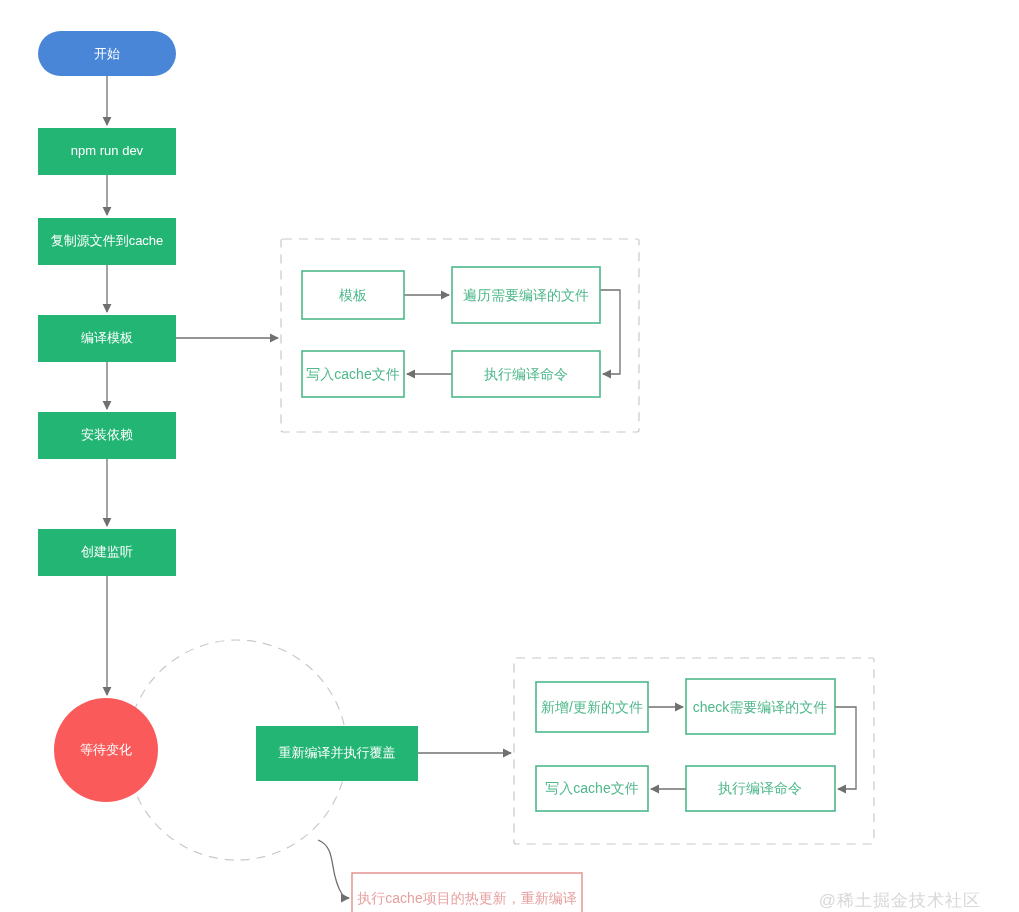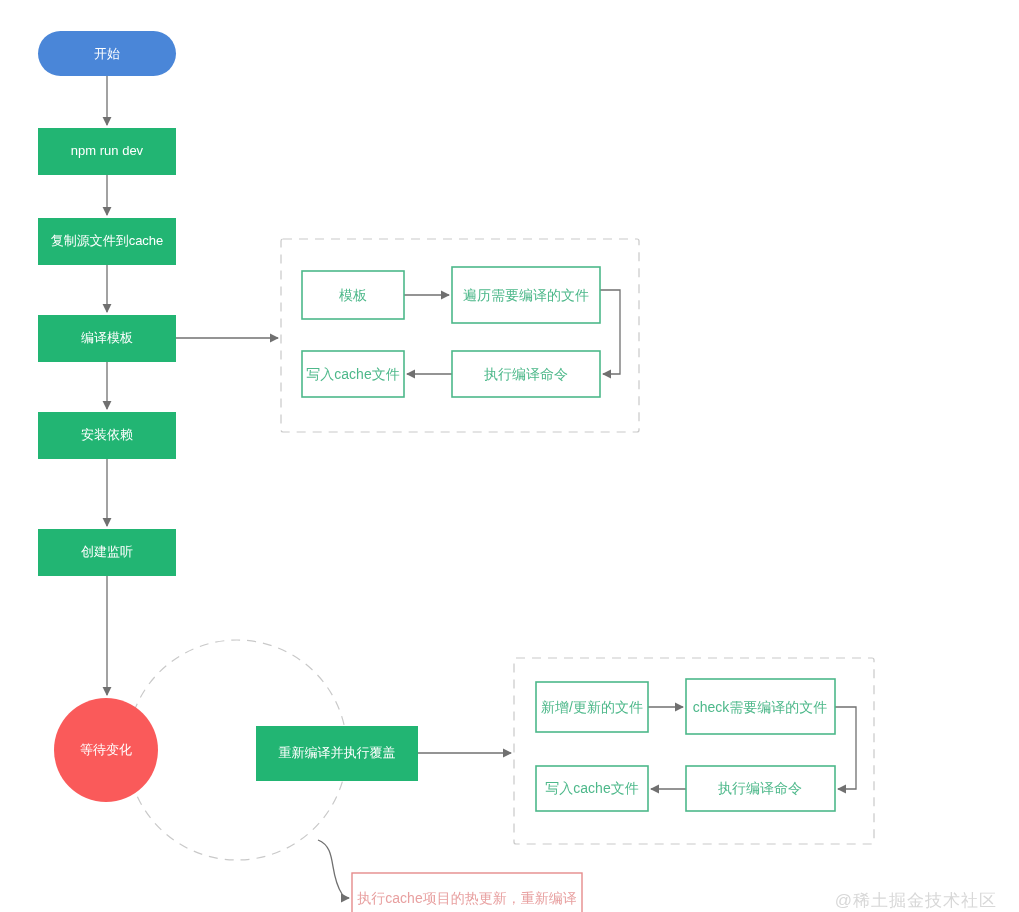--- a/index.html
+++ b/index.html
@@ -54,21 +54,21 @@
     stroke-dasharray: 9 7;
   }
   .dashed-circle {
     fill: none;
     stroke: #c9c9c9;
     stroke-width: 1.2;
     stroke-dasharray: 9 7;
   }
   .watermark {
     position: absolute;
-    right: 22px;
+    right: 38px;
     bottom: 28px;
     color: #d8d8d8;
     font-size: 17px;
     letter-spacing: 1px;
     font-family: "Liberation Sans", "DejaVu Sans", sans-serif;
     user-select: none;
   }
 </style>
 </head>
 <body>

